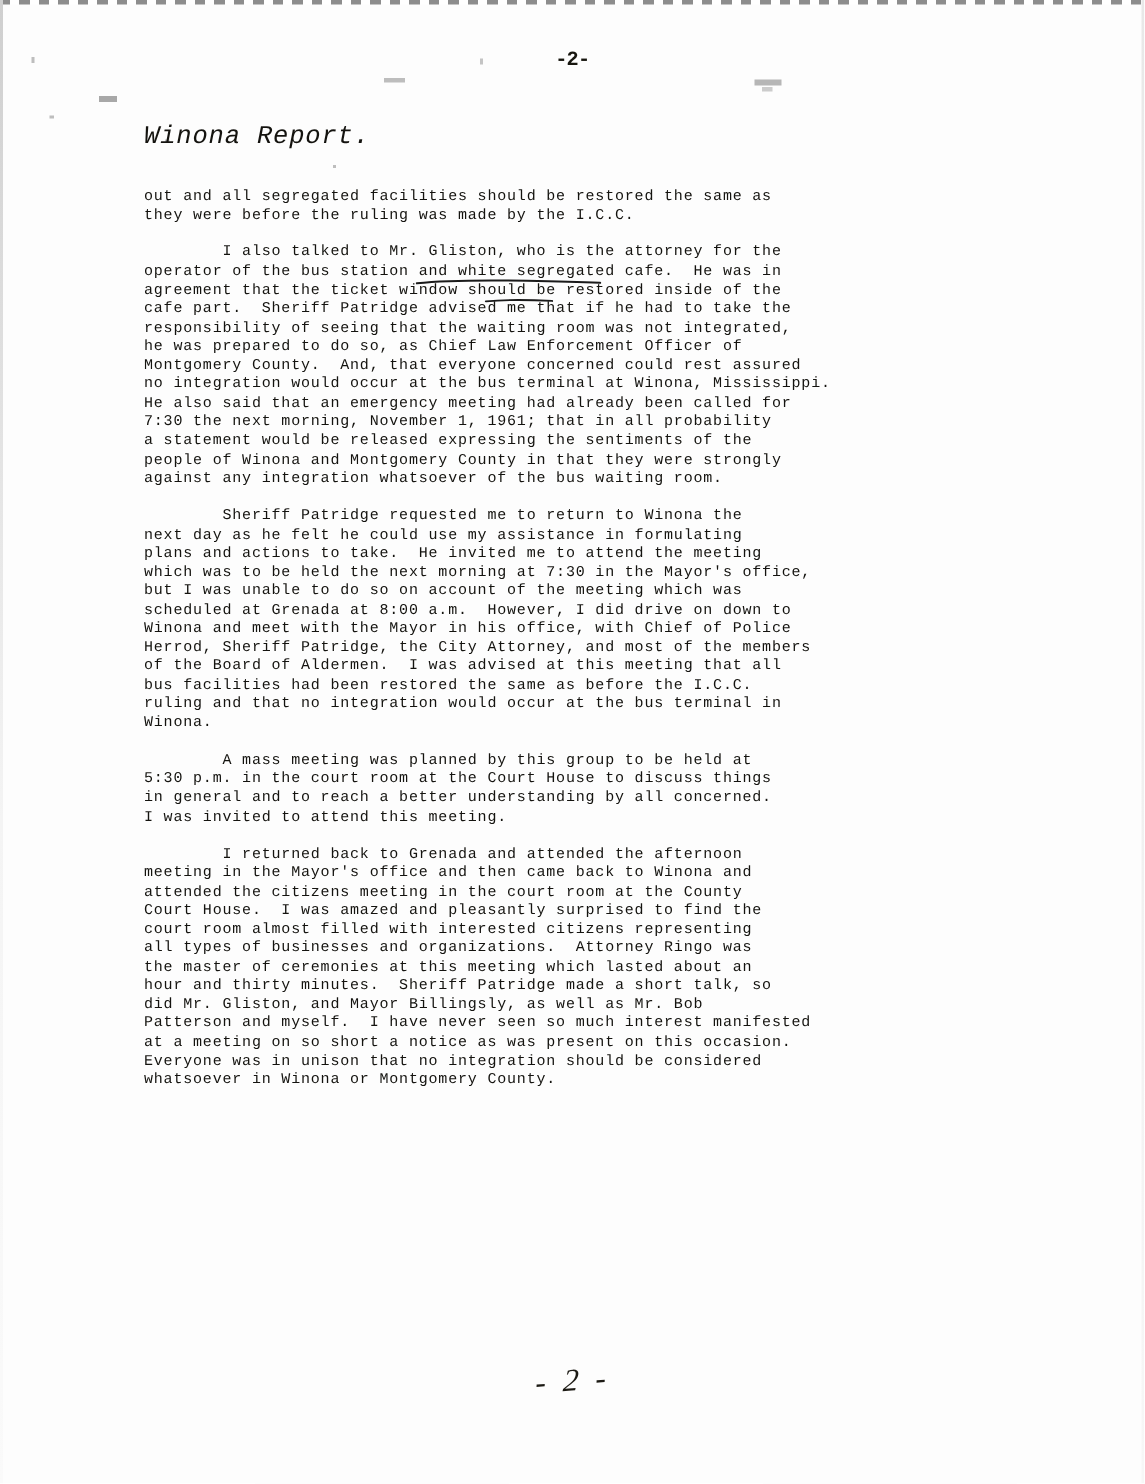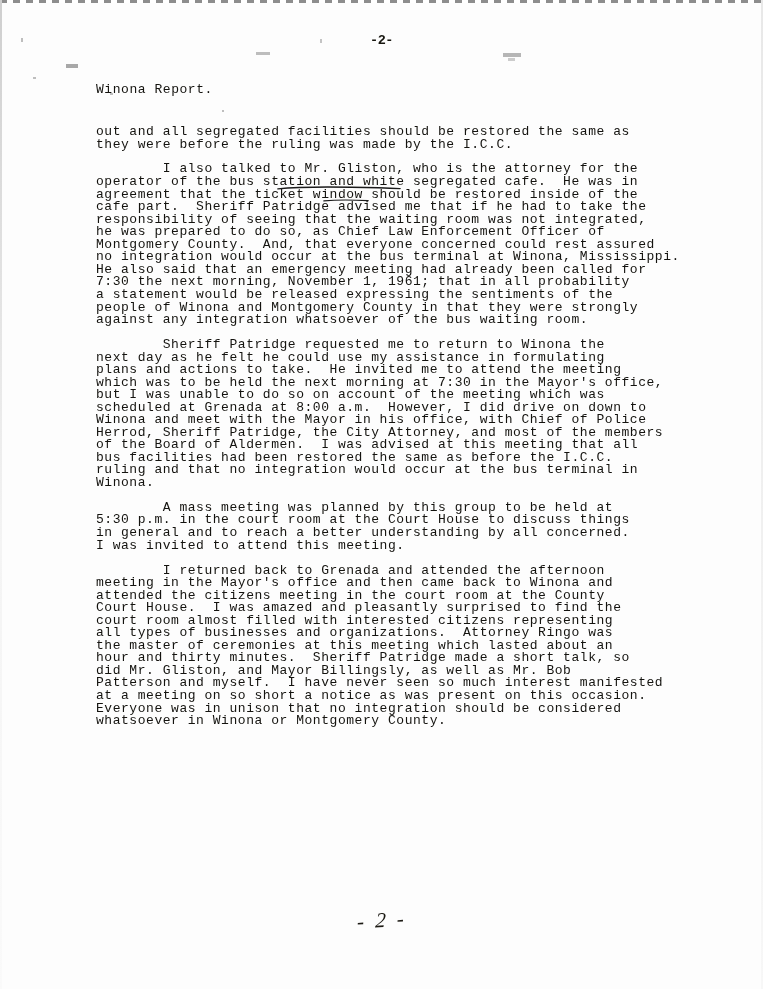--- a/index.html
+++ b/index.html
@@ -67,32 +67,33 @@
     position: absolute;
     background: #6f6f6f;
     opacity: 0.6;
   }
 
   
   .report-caption {
     position: absolute;
     top: 82px;
     left: 96px;
-    font-size: 13px;
+    font-size: 17px;
     letter-spacing: 0.55px;
     white-space: pre;
+    font-style: italic;
   }
 
   
   .body-text {
     position: absolute;
     top: 126px;
     left: 96px;
     width: 600px;
-    font-size: 13px;
+    font-size: 10px;
     line-height: 12.55px;
     letter-spacing: 0.54px;
     white-space: pre;
   }
   .para {
     margin: 0;
     padding: 0;
   }
   .para + .para {
     margin-top: 12.4px;

